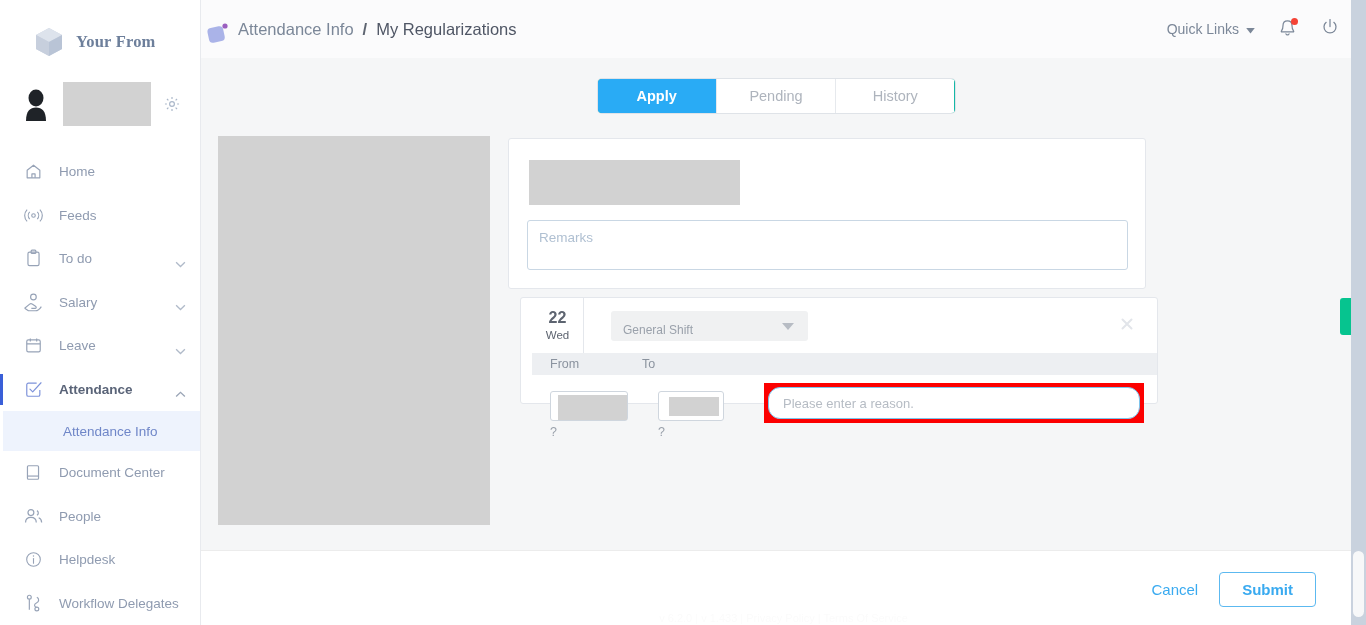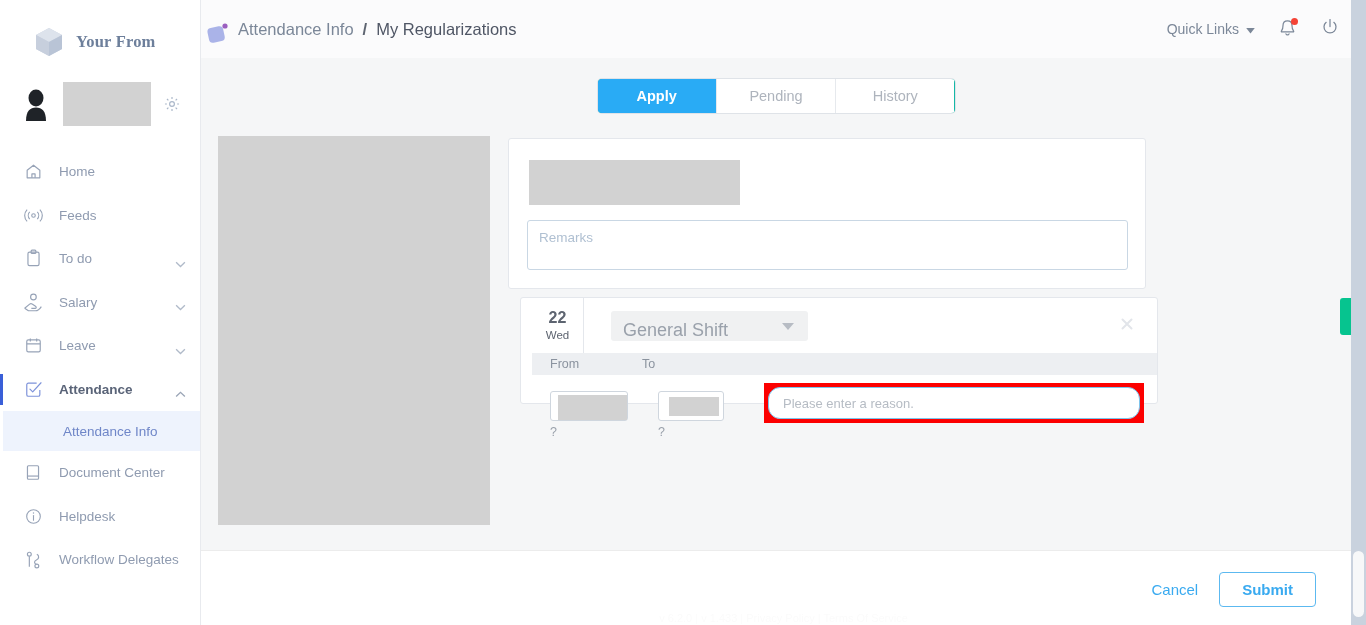--- a/index.html
+++ b/index.html
@@ -192,21 +192,21 @@
   .date-dow { font-size: 11.5px; line-height: 16px; }
   .shift-select {
     margin-left: 27px;
     width: 197px; height: 30px;
     background: #f0f1f2;
     border-radius: 3px;
     display: flex; align-items: center;
     position: relative;
     cursor: pointer;
   }
-  .shift-select .txt { margin-left: 12px; font-size: 18px; color: #9aa1ab; margin-top: 9px; }
+  .shift-select .txt { margin-left: 12px; font-size: 12px; color: #9aa1ab; margin-top: 9px; }
   .shift-caret {
     position: absolute; right: 14px; top: 12px;
     width: 0; height: 0;
     border-left: 6px solid transparent;
     border-right: 6px solid transparent;
     border-top: 7px solid #b7bcc4;
   }
   .close-x {
     position: absolute; right: 22px; top: 18px;
     width: 16px; height: 16px; cursor: pointer;
@@ -430,20 +430,30 @@
     <div class="nav-item">
       <span class="ic">
         <svg width="18" height="19" viewBox="0 0 22 24" fill="none" stroke="#97a3b7" stroke-width="1.5" stroke-linejoin="round">
           <rect x="4" y="3.5" width="14" height="17" rx="1.2"></rect>
           <path d="M4 16.5h14"></path>
         </svg>
       </span>
       <span class="lbl">Document Center</span>
     </div>
 
+    <div class="nav-item">
+      <span class="ic">
+        <svg width="21" height="19" viewBox="0 0 24 22" fill="none" stroke="#97a3b7" stroke-width="1.4" stroke-linejoin="round">
+          <circle cx="9" cy="6.5" r="3.4"></circle>
+          <path d="M2.8 18c0-4 2.8-6 6.2-6s6.2 2 6.2 6"></path>
+          <path d="M16 4.2a3.1 3.1 0 0 1 0 5.4M18 12.5c2.2.9 3.4 2.8 3.4 5.5"></path>
+        </svg>
+      </span>
+      <span class="lbl">People</span>
+    </div>
 
     <div class="nav-item">
       <span class="ic">
         <svg width="19" height="19" viewBox="0 0 24 24" fill="none" stroke="#97a3b7" stroke-width="1.4">
           <circle cx="12" cy="12" r="8.6"></circle>
           <path d="M12 10.7v6" stroke-linecap="round"></path>
           <circle cx="12" cy="7.6" r="0.9" fill="#97a3b7" stroke="none"></circle>
         </svg>
       </span>
       <span class="lbl">Helpdesk</span>

